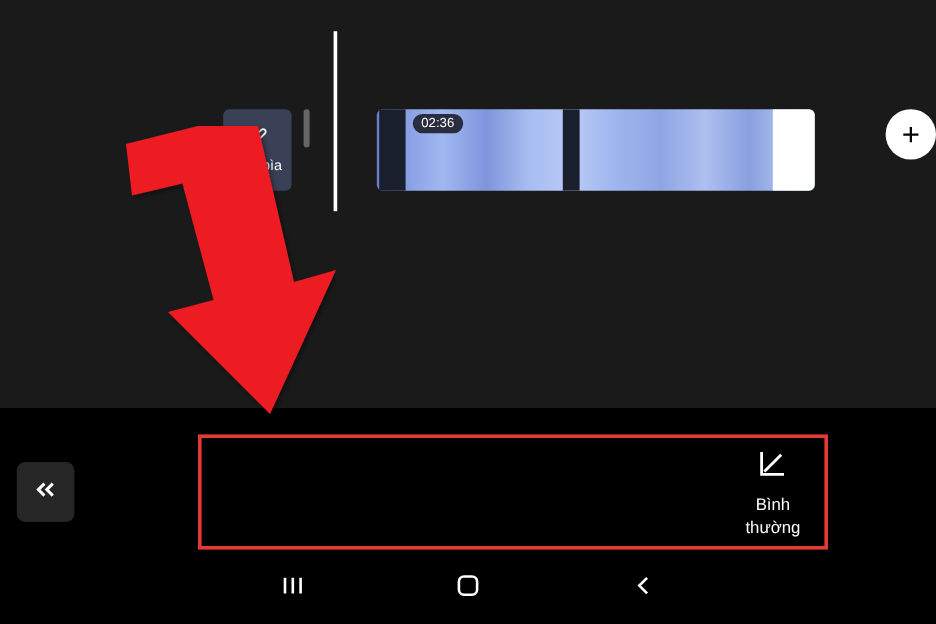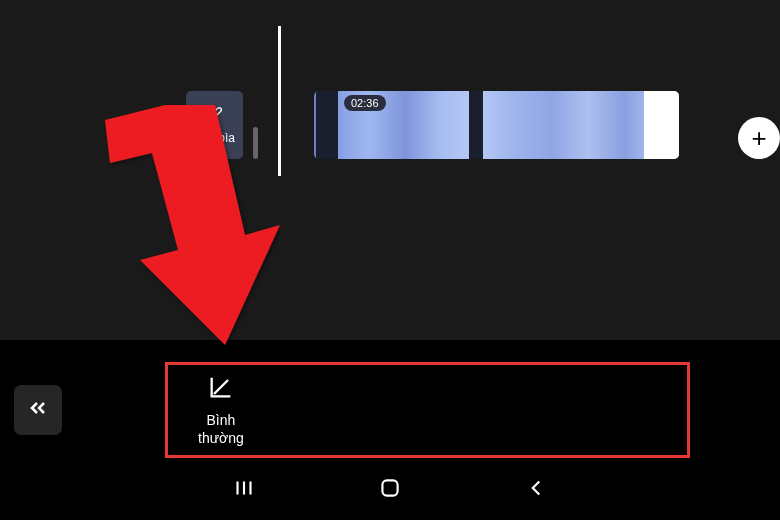--- a/index.html
+++ b/index.html
@@ -56,21 +56,21 @@
       margin-right: 10px;
     }
     
     .cover-tile-label {
       margin-top: 4px;
     }
     
     .playhead-area {
       position: relative;
       display: flex;
-      align-items: flex-end;
+      align-items: flex-start;
       gap: 44px;
     }
     
     .drag-handle {
       width: 5px;
       height: 32px;
       background: #666;
       border-radius: 3px;
       margin-right: 12px;
     }
@@ -173,22 +173,22 @@
     
     .highlight-box {
       position: absolute;
       left: 165px;
       right: 90px;
       top: 2px;
       bottom: 2px;
       border: 3px solid #e53935;
       display: flex;
       align-items: center;
-      justify-content: flex-start;
-      padding: 0 30px;
+      justify-content: flex-end;
+      padding: 0 20px;
     }
     
     .tool-option {
       display: flex;
       flex-direction: column;
       align-items: center;
       color: #fff;
     }
     
     .tool-option-label {

